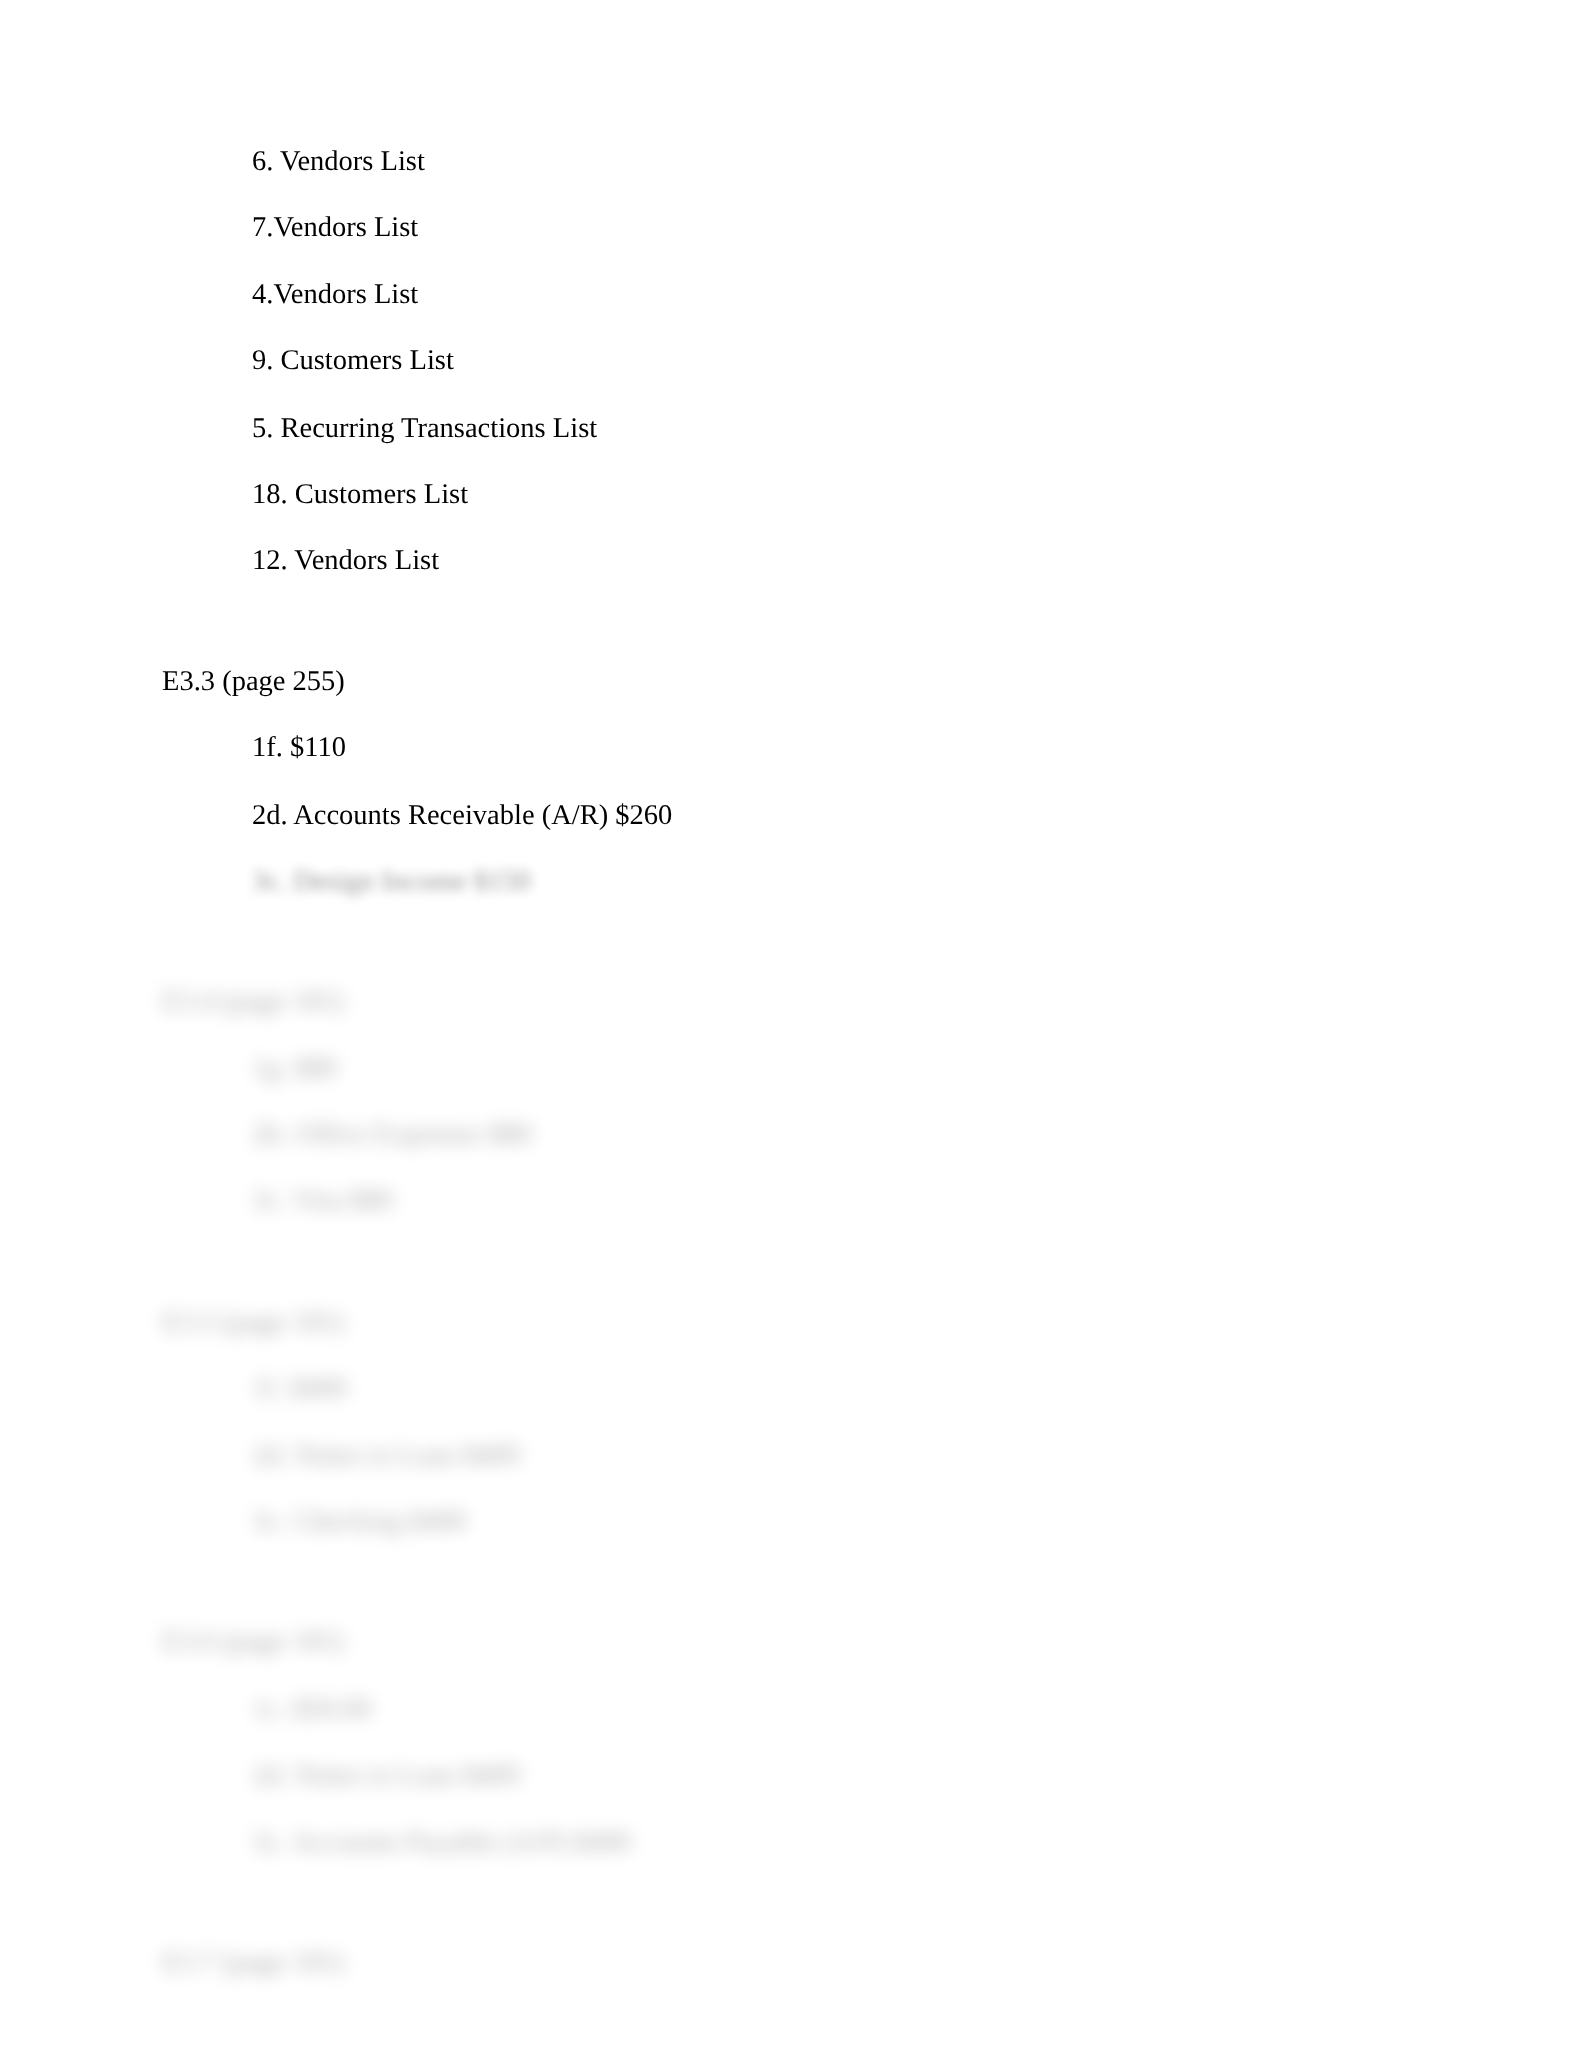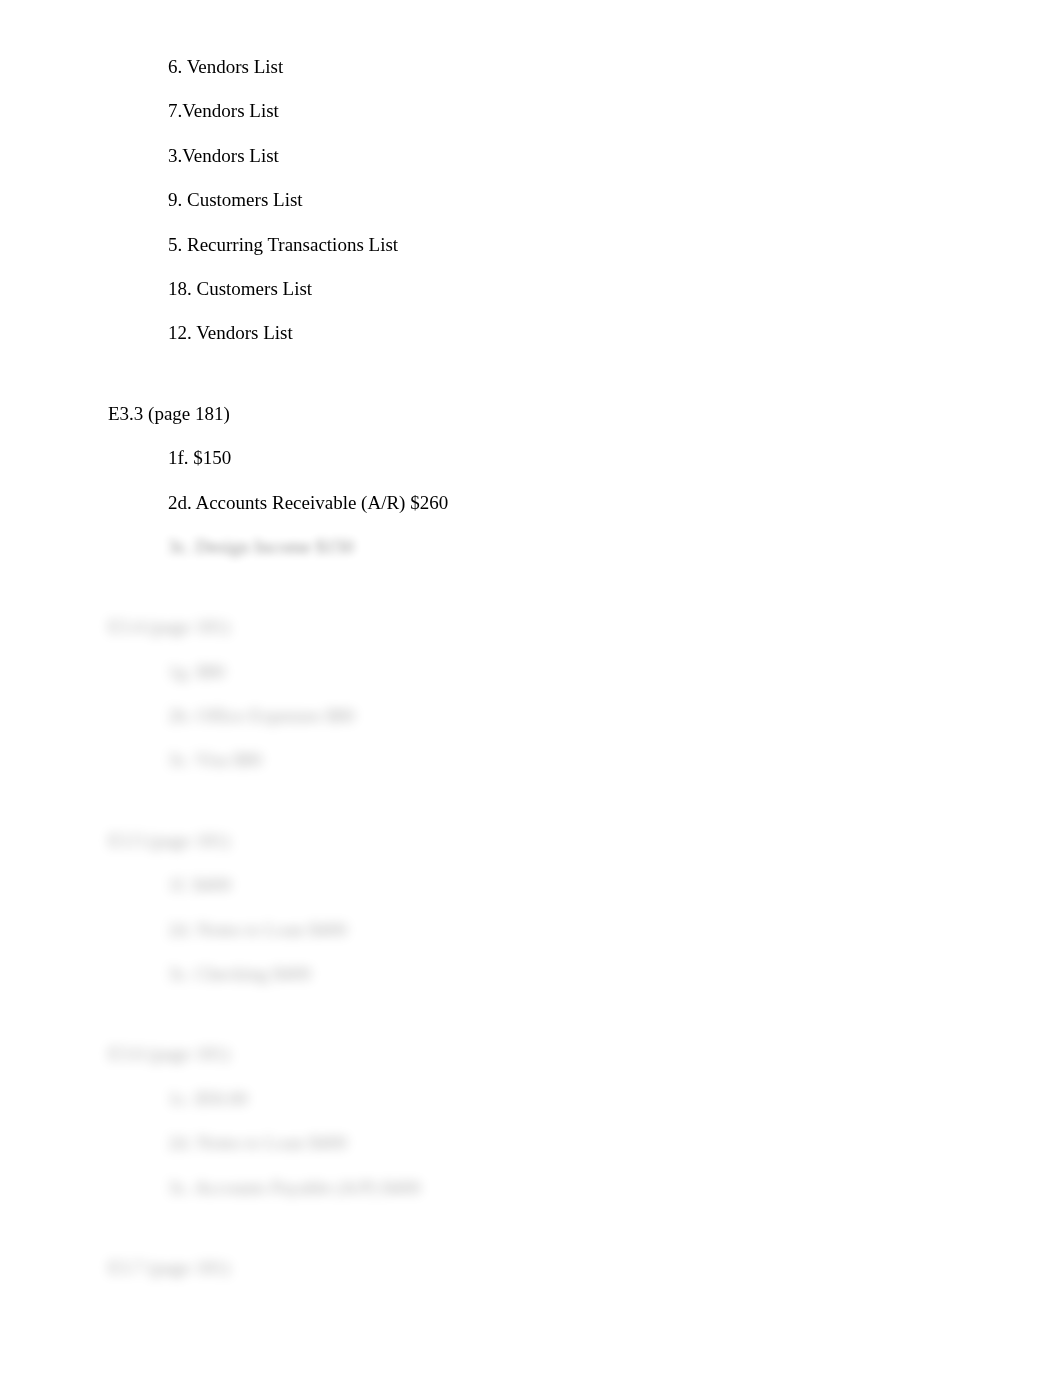--- a/index.html
+++ b/index.html
@@ -11,21 +11,21 @@
       width: 1062px;
       height: 1376px;
       background: #ffffff;
       font-family: "Times New Roman", Times, serif;
       font-size: 19px;
       color: #000000;
       line-height: 1.6;
       position: relative;
     }
     .page {
-      padding-top: 52px;
+      padding-top: 93px;
       padding-left: 108px;
       padding-right: 108px;
     }
     .indent-1 {
       padding-left: 60px;
     }
     .list-item {
       margin-bottom: 14px;
     }
     .section-heading {
@@ -48,30 +48,30 @@
     }
   </style>
 </head>
 <body>
 
 <div class="page">
 
   <div class="indent-1">
     <div class="list-item">6. Vendors List</div>
     <div class="list-item">7.Vendors List</div>
-    <div class="list-item">3.Vendors List</div>
+    <div class="list-item">4.Vendors List</div>
     <div class="list-item">9. Customers List</div>
     <div class="list-item">5. Recurring Transactions List</div>
     <div class="list-item">18. Customers List</div>
     <div class="list-item">12. Vendors List</div>
   </div>
 
-  <div class="section-heading">E3.3 (page 181)</div>
+  <div class="section-heading">E3.3 (page 255)</div>
   <div class="indent-1">
-    <div class="list-item">1f.  $150</div>
+    <div class="list-item">1f.  $110</div>
     <div class="list-item">2d. Accounts Receivable (A/R) $260</div>
     <div class="list-item blur-light">3c. Design Income $150</div>
   </div>
 
   <div class="blur-section blur-heavy">
     <div class="section-heading">E3.4 (page 181)</div>
     <div class="indent-1">
       <div class="list-item">1g. $80</div>
       <div class="list-item">2b. Office Expenses $80</div>
       <div class="list-item">3c. Visa $80</div>

